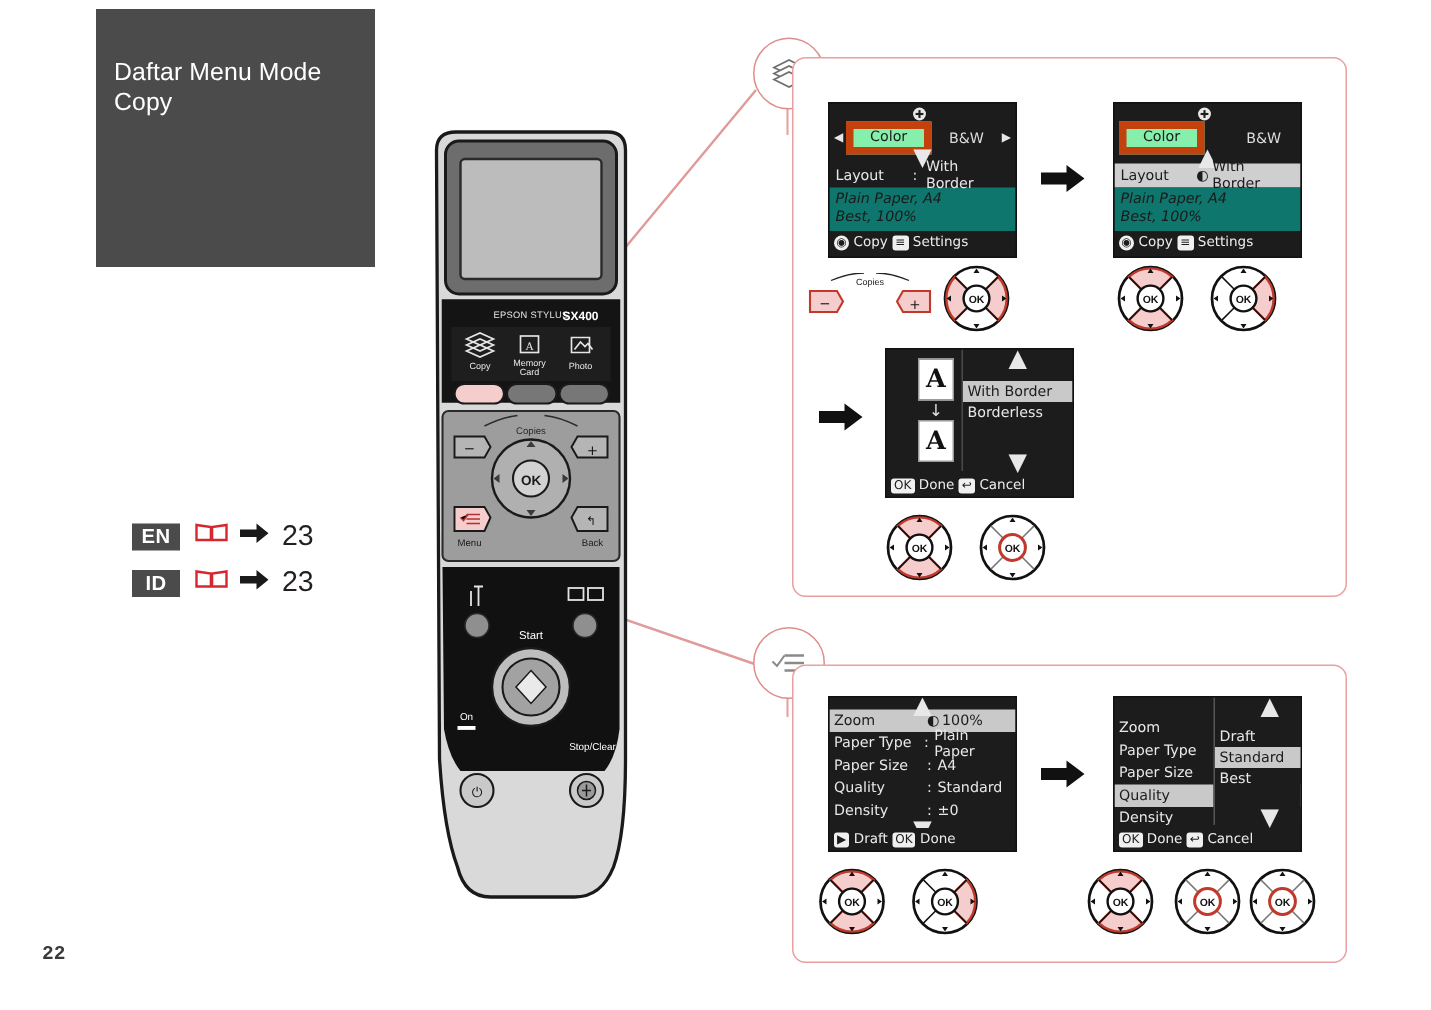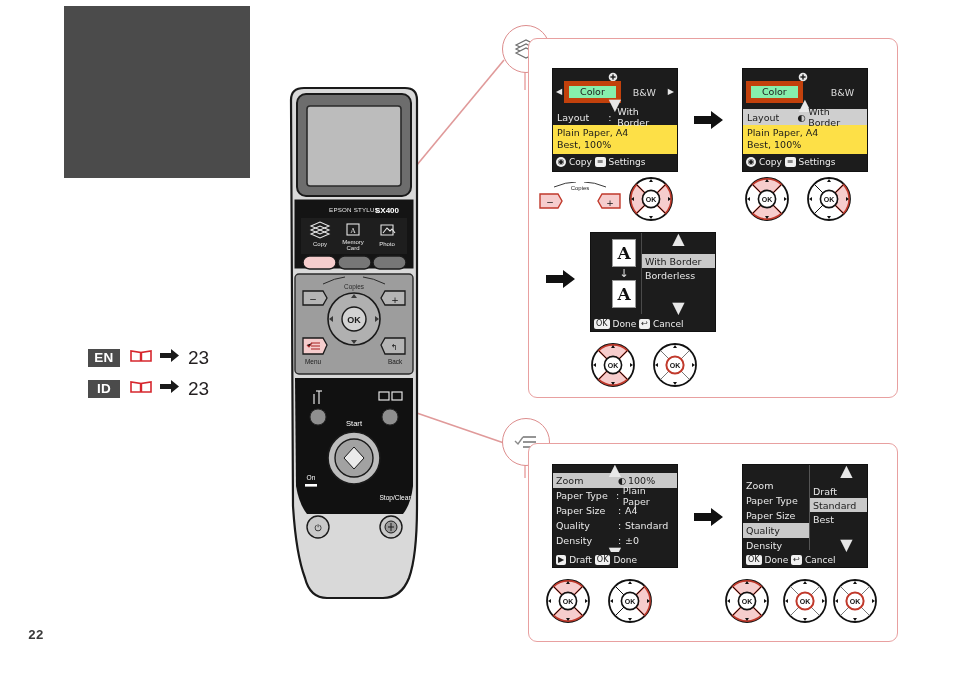--- a/index.html
+++ b/index.html
@@ -73,22 +73,23 @@
   }
   .mode-unsel{padding:0 10px;font-size:9.5px;color:#dcdcdc;}
   .tri{font-size:8px;line-height:8px;color:#e8e8e8;}
   .caret-row{height:9px;display:flex;align-items:center;justify-content:center;}
   .lcd-layout{
     height:16px;display:flex;align-items:center;font-size:9.5px;padding:0 4px;
   }
   .lcd-layout.hl{background:#cfcfcf;color:#1c1c1c;}
   .lcd-layout .lk{width:52px;}
   .lcd-body{
-    background:#fde047;color:#1a1a1a;font-size:9.5px;line-height:11.5px;
+    background:#0f766e;color:#1a1a1a;font-size:9.5px;line-height:11.5px;
     padding:2px 4px;
+    font-style:italic;
   }
   .lcd-footer{
     height:15px;display:flex;align-items:center;gap:3px;padding:0 3px;
     font-size:9px;background:#1c1c1c;color:#ededed;
   }
   .keycap{
     background:#f0f0f0;color:#1c1c1c;border-radius:2px;padding:0 2px;
     font-size:8px;line-height:10px;display:inline-flex;align-items:center;
   }
   .keycap.round{border-radius:50%;width:10px;height:10px;justify-content:center;}
@@ -115,20 +116,21 @@
 
   
   .dd-panel{position:absolute;left:66px;top:0;width:74px;bottom:17px;background:#1c1c1c;border-left:1px solid #555;}
 
   .big-arrow{position:absolute;font-size:26px;line-height:26px;color:#111;font-family:"DejaVu Sans", sans-serif;}
 </style>
 </head>
 <body>
 
 <div class="abs" id="title-panel">
+  <div class="t second">Daftar Menu Mode Copy</div>
 </div>
 
 <div class="abs" id="legend">
   <div class="legend-row">
     <span class="lang-badge">EN</span>
     <span class="book-icon">
       <svg width="22" height="16" viewBox="0 0 22 16">
           <path d="M1 3 L1 13 L10.6 13 L10.6 4.4 Z M21 3 L21 13 L11.4 13 L11.4 4.4 Z" fill="none" stroke="#d6272e" stroke-width="1.6"></path>
         </svg>
     </span>

